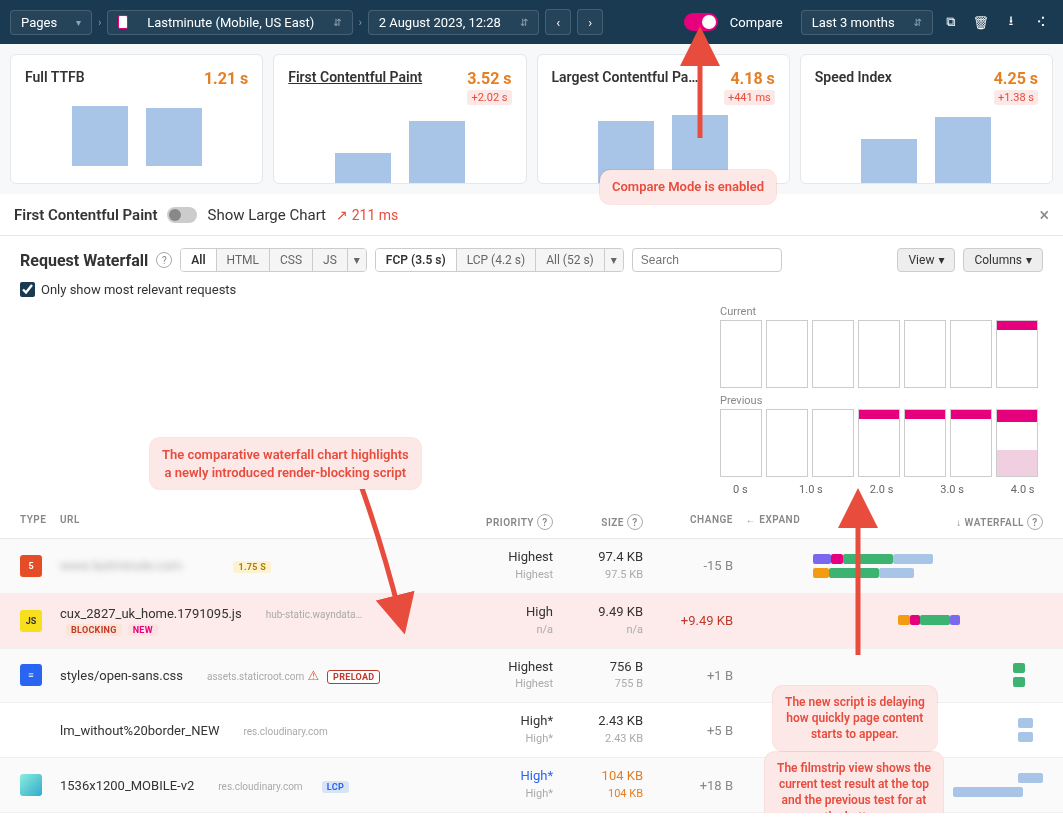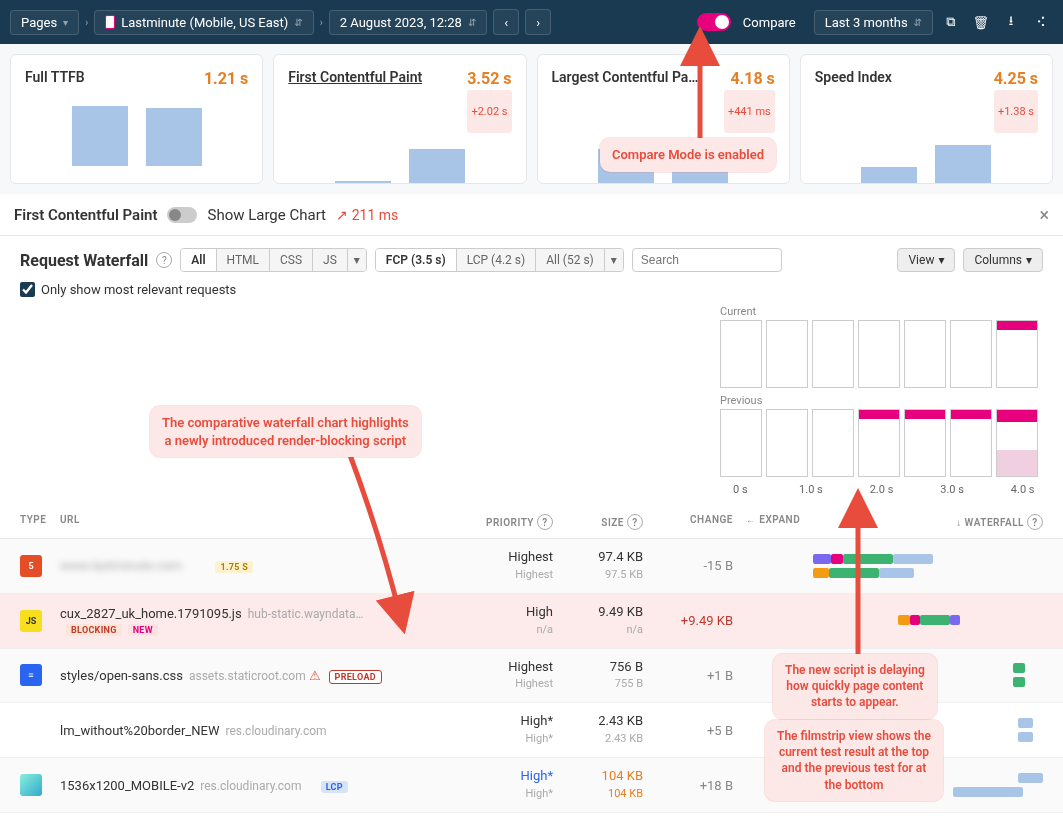--- a/index.html
+++ b/index.html
@@ -1,38 +1,38 @@
 <!DOCTYPE html>
 <html><head>
 <meta charset="utf-8">
 <style>
 * { box-sizing: border-box; margin: 0; padding: 0; }
 body { font-family: -apple-system, BlinkMacSystemFont, "Segoe UI", Roboto, sans-serif; font-size: 13px; color: #333; background: #fff; width: 1063px; }
 
 
 .topbar { background: #1a3a52; height: 44px; display: flex; align-items: center; padding: 0 10px; gap: 6px; color: #fff; }
-.topbar-btn { background: rgba(255,255,255,0.05); border: 1px solid rgba(255,255,255,0.15); border-radius: 4px; padding: 4px 10px; color: #fff; font-size: 13px; display: flex; align-items: center; gap: 6px; cursor: pointer; }
+.topbar-btn { background: rgba(255,255,255,0.05); border: 1px solid rgba(255,255,255,0.15); border-radius: 4px; padding: 4px 10px; color: #fff; font-size: 13px; display: flex; align-items: center; gap: 19px; cursor: pointer; }
 .topbar-chevron { color: rgba(255,255,255,0.5); font-size: 10px; }
 .topbar-arrow-btn { background: rgba(255,255,255,0.05); border: 1px solid rgba(255,255,255,0.15); border-radius: 4px; width: 26px; height: 26px; color: #fff; display: flex; align-items: center; justify-content: center; cursor: pointer; }
 .topbar-spacer { flex: 1; }
 .toggle { width: 34px; height: 18px; background: #e6007e; border-radius: 9px; position: relative; cursor: pointer; }
 .toggle::after { content: ""; position: absolute; right: 2px; top: 2px; width: 14px; height: 14px; background: #fff; border-radius: 50%; }
 .compare-label { color: #fff; font-size: 13px; margin-left: 6px; margin-right: 12px; }
 .topbar-icon { width: 24px; height: 24px; display: flex; align-items: center; justify-content: center; color: #fff; cursor: pointer; }
 .mobile-icon { width: 10px; height: 14px; border: 1px solid #e6007e; border-radius: 2px; background: #fff; display: inline-block; }
 
 
 .cards { display: flex; gap: 10px; padding: 10px; background: #f7f8f9; }
 .card { flex: 1; background: #fff; border: 1px solid #e5e7eb; border-radius: 6px; padding: 14px 14px 0 14px; height: 130px; overflow: hidden; position: relative; }
 .card-header { display: flex; justify-content: space-between; align-items: flex-start; }
 .card-title { font-weight: 600; font-size: 14px; color: #333; }
 .card-title.underline { text-decoration: underline; }
 .card-title.trunc { white-space: nowrap; overflow: hidden; text-overflow: ellipsis; max-width: 160px; }
 .card-value { font-weight: 700; font-size: 16px; color: #e67e22; }
-.card-delta { font-size: 11px; color: #e74c3c; background: #fde8e8; padding: 15px 4px; border-radius: 3px; margin-top: 2px; display: inline-block; float: right; }
+.card-delta { font-size: 11px; color: #e74c3c; background: #fde8e8; padding: 1px 4px; border-radius: 3px; margin-top: 2px; display: inline-block; float: right; }
 .card-bars { display: flex; gap: 18px; justify-content: center; align-items: flex-end; height: 70px; margin-top: 8px; }
 .card-bar { width: 56px; background: #a8c5e8; }
 
 
 .section-hdr { display: flex; align-items: center; padding: 10px 14px; gap: 10px; border-bottom: 1px solid #e5e7eb; }
 .section-title { font-weight: 600; font-size: 15px; }
 .mini-toggle { width: 30px; height: 16px; background: #ccc; border-radius: 8px; position: relative; cursor: pointer; }
 .mini-toggle::after { content: ""; position: absolute; left: 2px; top: 2px; width: 12px; height: 12px; background: #888; border-radius: 50%; }
 .section-link { font-size: 15px; color: #333; cursor: pointer; }
 .trend-up { color: #e74c3c; font-size: 14px; display: flex; align-items: center; gap: 4px; }
@@ -76,38 +76,38 @@
 .tbl-row { display: flex; padding: 10px 20px; border-bottom: 1px solid #f0f0f0; align-items: center; font-size: 13px; }
 .tbl-row.hl { background: #fdeaea; }
 .tbl-row.alt { background: #fafafa; }
 .file-icon { width: 22px; height: 22px; border-radius: 3px; display: flex; align-items: center; justify-content: center; font-size: 9px; font-weight: 700; color: #fff; }
 .file-icon.html { background: #e44d26; }
 .file-icon.js { background: #f7df1e; color: #333; }
 .file-icon.css { background: #2965f1; }
 .file-icon.img { background: linear-gradient(135deg,#8ed,#3ac); }
 .url-main { color: #333; }
 .url-blur { filter: blur(3px); color: #aaa; }
-.url-sub { color: #aaa; font-size: 12px; margin-left: 6px; }
+.url-sub { color: #aaa; font-size: 10px; margin-left: 24px; }
 .badge { font-size: 9px; font-weight: 700; padding: 1px 5px; border-radius: 3px; margin-left: 6px; letter-spacing: 0.3px; }
 .badge.blocking { background: #fce4d6; color: #c0392b; }
 .badge.new { background: #fde2e2; color: #e6007e; }
 .badge.preload { color: #c0392b; border: 1px solid #c0392b; background: #fff; }
 .badge.lcp { background: #d6e4f5; color: #2965f1; margin-left: 16px; }
 .badge.time { background: #fdf2d0; color: #b07d00; margin-left: 24px; }
 .warn-icon { color: #e74c3c; margin-right: 2px; }
 .two-line { text-align: right; line-height: 1.3; }
 .two-line .sub { font-size: 11px; color: #aaa; }
 .priority-high { color: #2965f1; }
 .change-pos { color: #c0392b; }
 .change-neutral { color: #888; }
 .wf-bar-cell { width: 230px; position: relative; height: 28px; }
 .wf-bar { position: absolute; height: 10px; border-radius: 2px; }
 
 
-.callout { position: absolute; background: #fde8e8; color: #e74c3c; font-weight: 600; font-size: 13px; padding: 8px 12px; border-radius: 10px; text-align: center; line-height: 1.35; box-shadow: 0 0 0 1px rgba(231,76,60,0.15); z-index: 10; }
+.callout { position: absolute; background: #fde8e8; color: #e74c3c; font-weight: 600; font-size: 13px; padding: 8px 12px; border-radius: 10px; text-align: center; line-height: 1.35; box-shadow: 0 0 0 1px rgba(231,76,60,0.15); z-index: 10; margin-top: 32px; }
 .arrow { position: absolute; z-index: 9; }
 .arrow svg { overflow: visible; }
 
 .wrap { position: relative; }
 </style>
 </head>
 <body>
 
 <div class="wrap">
 

